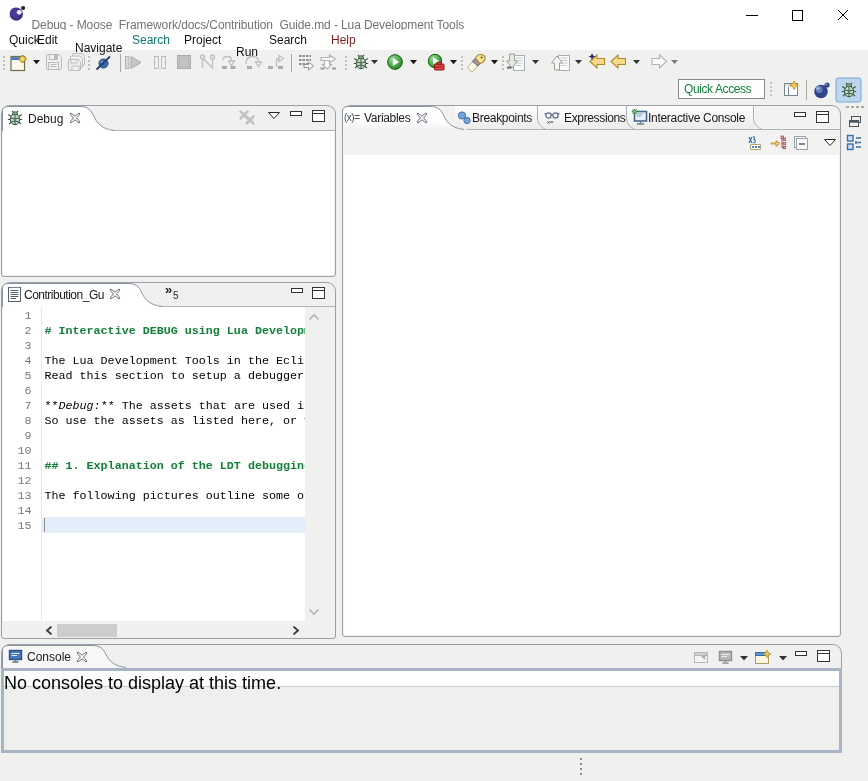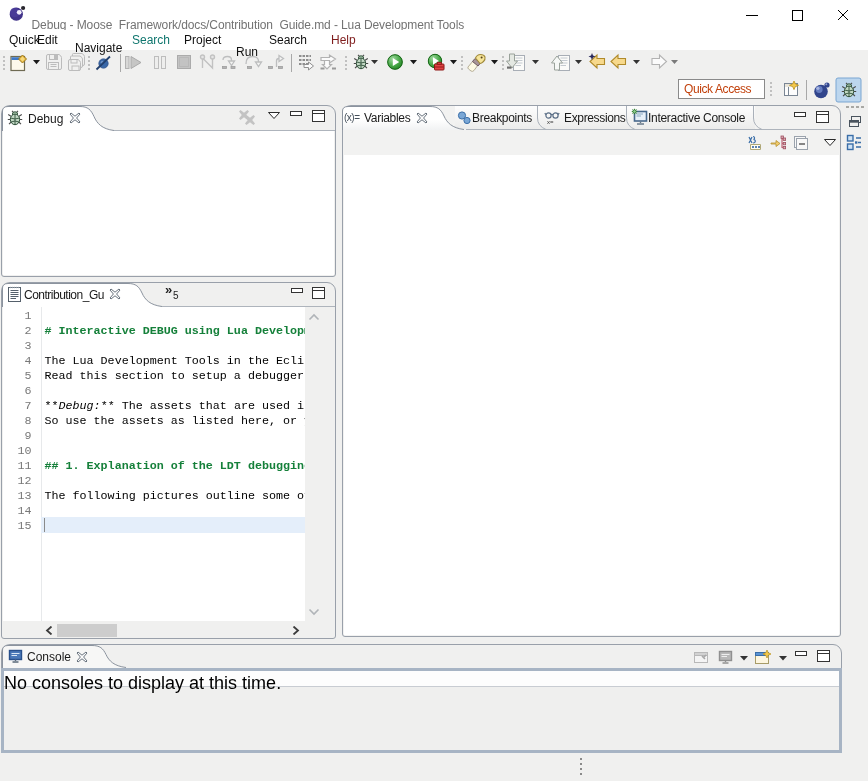--- a/index.html
+++ b/index.html
@@ -244,21 +244,21 @@
   <g stroke="#4a4a4a" stroke-width="1.1" fill="none">
   <path d="M6.5 2.5 L5 0.8 M9.5 2.5 L11 0.8 M4 6.2 L1.2 4.6 M12 6.2 L14.8 4.6 M3.8 9.5 L0.8 9.5 M12.2 9.5 L15.2 9.5 M4.2 12 L2 14.2 M11.8 12 L14 14.2"></path>
   </g>
   <ellipse cx="8" cy="4" rx="2.6" ry="2.2" fill="#adcbb0" stroke="#30503a" stroke-width="1"></ellipse>
   <ellipse cx="8" cy="9.4" rx="4.7" ry="5.3" fill="#c2d8c4" stroke="#30503a" stroke-width="1"></ellipse>
   <path d="M8 4.5 V14.5 M3.6 8 Q8 10 12.4 8 M4 12 Q8 10 12 12" stroke="#30503a" stroke-width="0.9" fill="none"></path>
  </g>
 </svg>
 
 <div class="abs" style="left:678px;top:79px;width:87px;height:20px;background:#fff;border:1px solid #8a8a8a"></div>
-<div class="abs" style="left:684px;top:82px;font-size:12px;letter-spacing:-0.4px;color:#c2410c">Quick Access</div>
+<div class="abs" style="left:684px;top:82px;font-size:12px;letter-spacing:-0.4px;color:#15803d">Quick Access</div>
 
 <div class="abs" style="left:1px;top:105px;width:335px;height:172px;border:1px solid #99a0aa;border-radius:9px 9px 3px 3px;background:#f0f0ef"></div>
 <div class="abs" style="left:3px;top:131px;width:331px;height:144px;background:#fff"></div>
 <div class="abs" style="left:112px;top:130px;width:223px;height:1px;background:#aeb4bc"></div>
 <svg class="abs" style="left:2px;top:105px" width="120" height="26" viewBox="0 0 120 26">
  <path d="M0.5,26 L0.5,6 Q0.5,1.5 6,1.5 L78,1.5 C86,1.5 89,5 92,11.5 C95,18.5 100,24 112,25.5 L112,26 L0.5,26 Z" fill="#ffffff"></path>
  <path d="M0.5,26 L0.5,6 Q0.5,1.5 6,1.5 L78,1.5 C86,1.5 89,5 92,11.5 C95,18.5 100,24 112,25.5" fill="none" stroke="#8b939e" stroke-width="1"></path>
 </svg>
 <svg class="abs" style="left:7px;top:110px" width="16" height="16" viewBox="0 0 16 16">
  <g stroke="#4a4a4a" stroke-width="1.1" fill="none">

